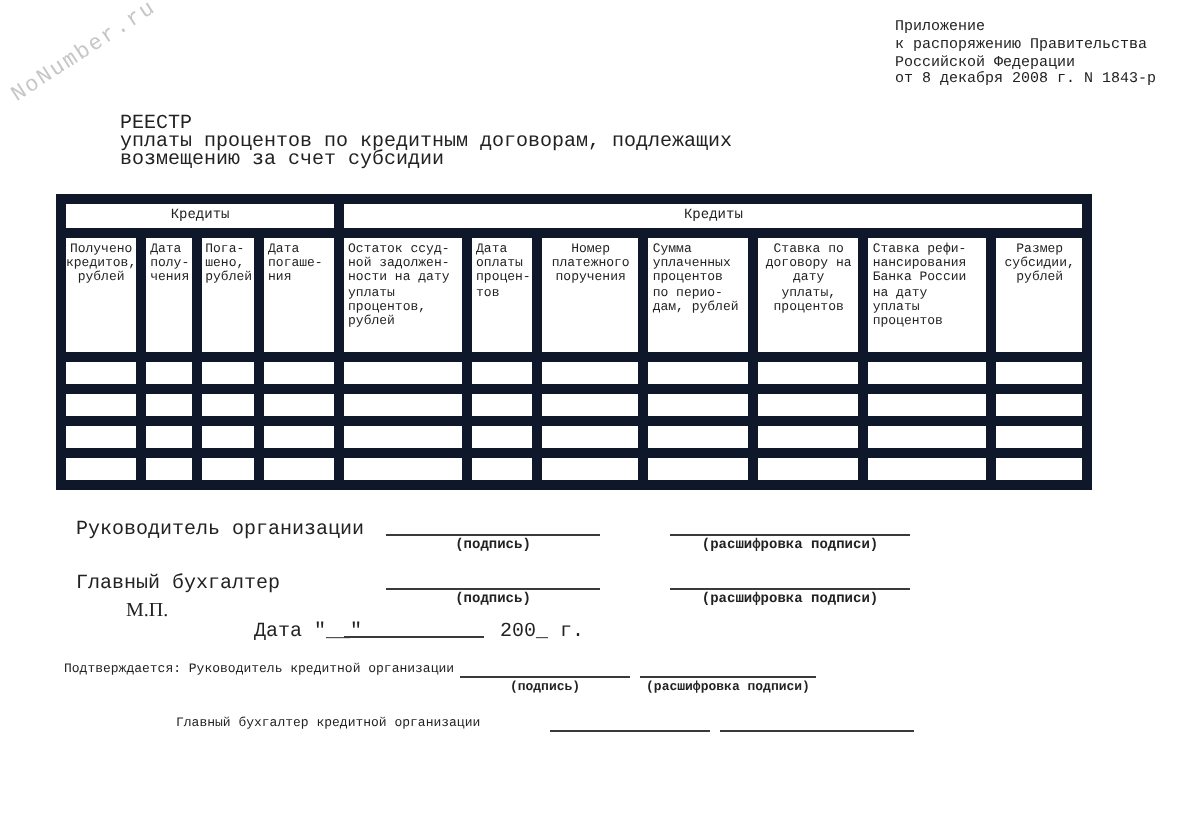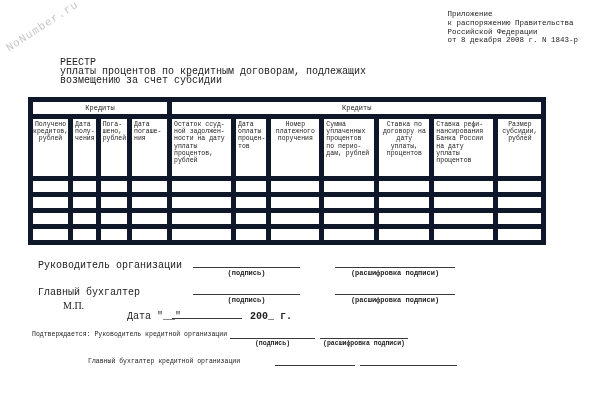--- a/index.html
+++ b/index.html
@@ -213,21 +213,21 @@
     <span class="sig-caption">(подпись)</span>
   </span>
   <span class="sig-group" style="left:335px; top:287px; width:120px;">
     <span class="sig-line"></span>
     <span class="sig-caption">(расшифровка подписи)</span>
   </span>
 
   <span class="sig-label" style="left:63px; top:300px;font-family:Liberation Serif, serif;">М.П.</span>
   <span class="sig-label" style="left:127px; top:311px;">Дата "__"</span>
   <span class="blank-line" style="left:172px; top:311px; width:70px;"></span>
-  <span class="sig-label" style="left:250px; top:311px;font-weight:bold;">200_ г.</span>
+  <span class="sig-label" style="left:250px; top:311px;">200_ г.</span>
 
   <span class="sig-label small" style="left:32px; top:331px;">Подтверждается: Руководитель кредитной организации</span>
   <span class="sig-group" style="left:230px; top:331px; width:85px;">
     <span class="sig-line"></span>
     <span class="sig-caption small">(подпись)</span>
   </span>
   <span class="sig-group" style="left:320px; top:331px; width:88px;">
     <span class="sig-line"></span>
     <span class="sig-caption small">(расшифровка подписи)</span>
   </span>

